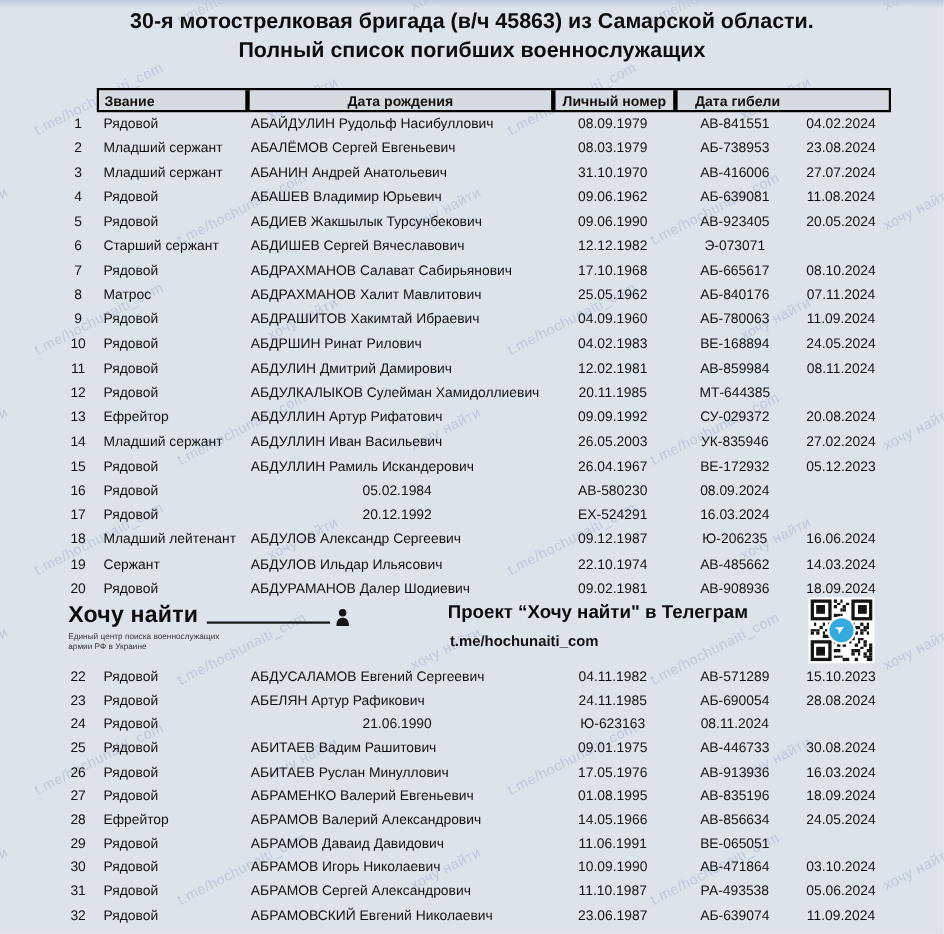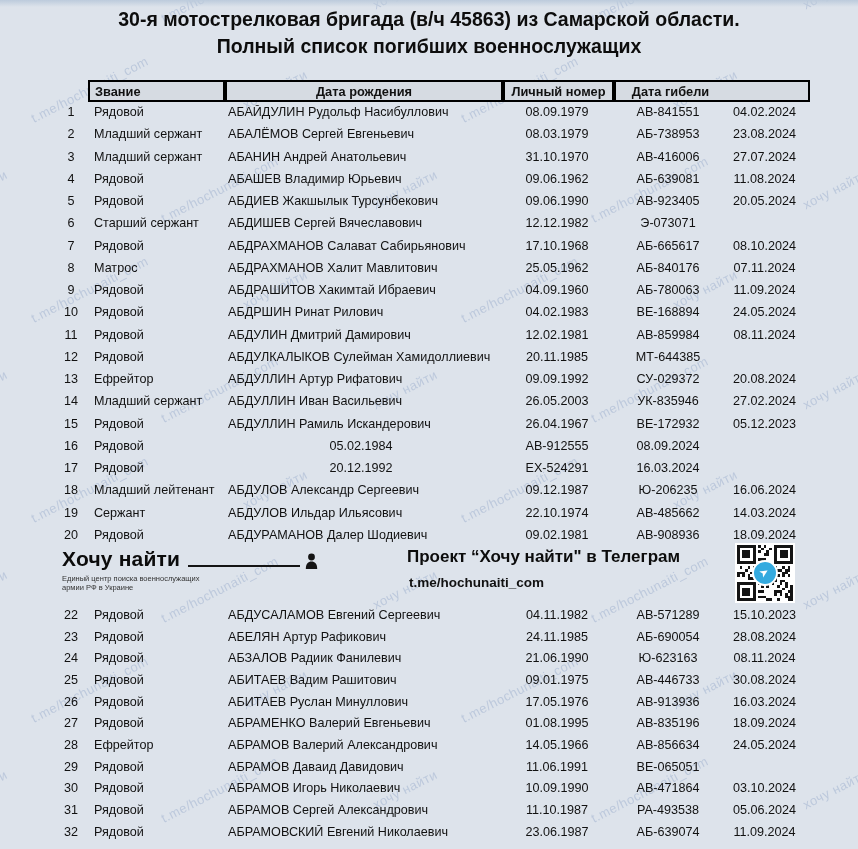--- a/index.html
+++ b/index.html
@@ -275,21 +275,21 @@
           <div class="c-rank">Рядовой</div>
           <div class="c-name">АБДУЛЛИН Рамиль Искандерович</div>
           <div class="c-dob">26.04.1967</div>
           <div class="c-id">ВЕ-172932</div>
           <div class="c-dod">05.12.2023</div>
         </div>
         <div class="trow">
           <div class="c-num">16</div>
           <div class="c-rank">Рядовой</div>
           <div class="c-dob">05.02.1984</div>
-          <div class="c-id">АВ-912555</div>
+          <div class="c-id">АВ-580230</div>
           <div class="c-dod">08.09.2024</div>
         </div>
         <div class="trow">
           <div class="c-num">17</div>
           <div class="c-rank">Рядовой</div>
           <div class="c-dob">20.12.1992</div>
           <div class="c-id">ЕХ-524291</div>
           <div class="c-dod">16.03.2024</div>
         </div>
         <div class="trow">
@@ -473,21 +473,20 @@
           <div class="c-num">23</div>
           <div class="c-rank">Рядовой</div>
           <div class="c-name">АБЕЛЯН Артур Рафикович</div>
           <div class="c-dob">24.11.1985</div>
           <div class="c-id">АБ-690054</div>
           <div class="c-dod">28.08.2024</div>
         </div>
         <div class="trow">
           <div class="c-num">24</div>
           <div class="c-rank">Рядовой</div>
-          <div class="c-name">АБЗАЛОВ Радиик Фанилевич</div>
           <div class="c-dob">21.06.1990</div>
           <div class="c-id">Ю-623163</div>
           <div class="c-dod">08.11.2024</div>
         </div>
         <div class="trow">
           <div class="c-num">25</div>
           <div class="c-rank">Рядовой</div>
           <div class="c-name">АБИТАЕВ Вадим Рашитович</div>
           <div class="c-dob">09.01.1975</div>
           <div class="c-id">АВ-446733</div>

